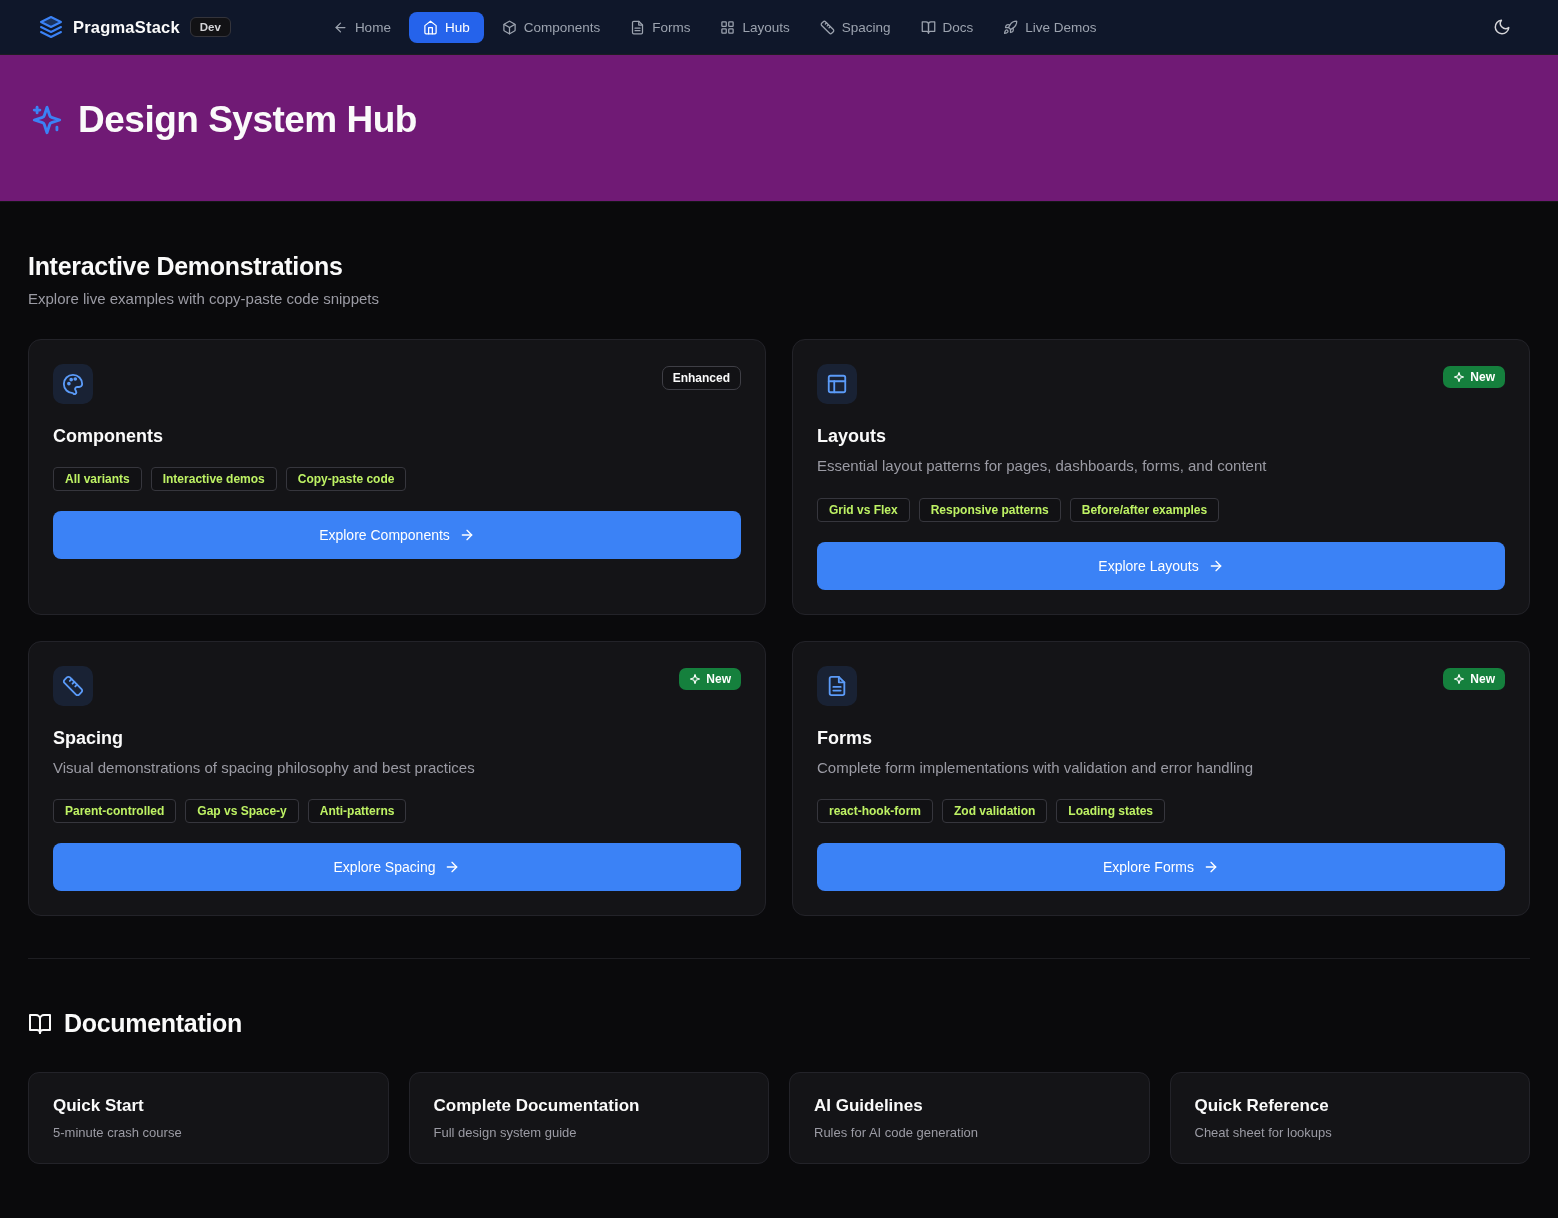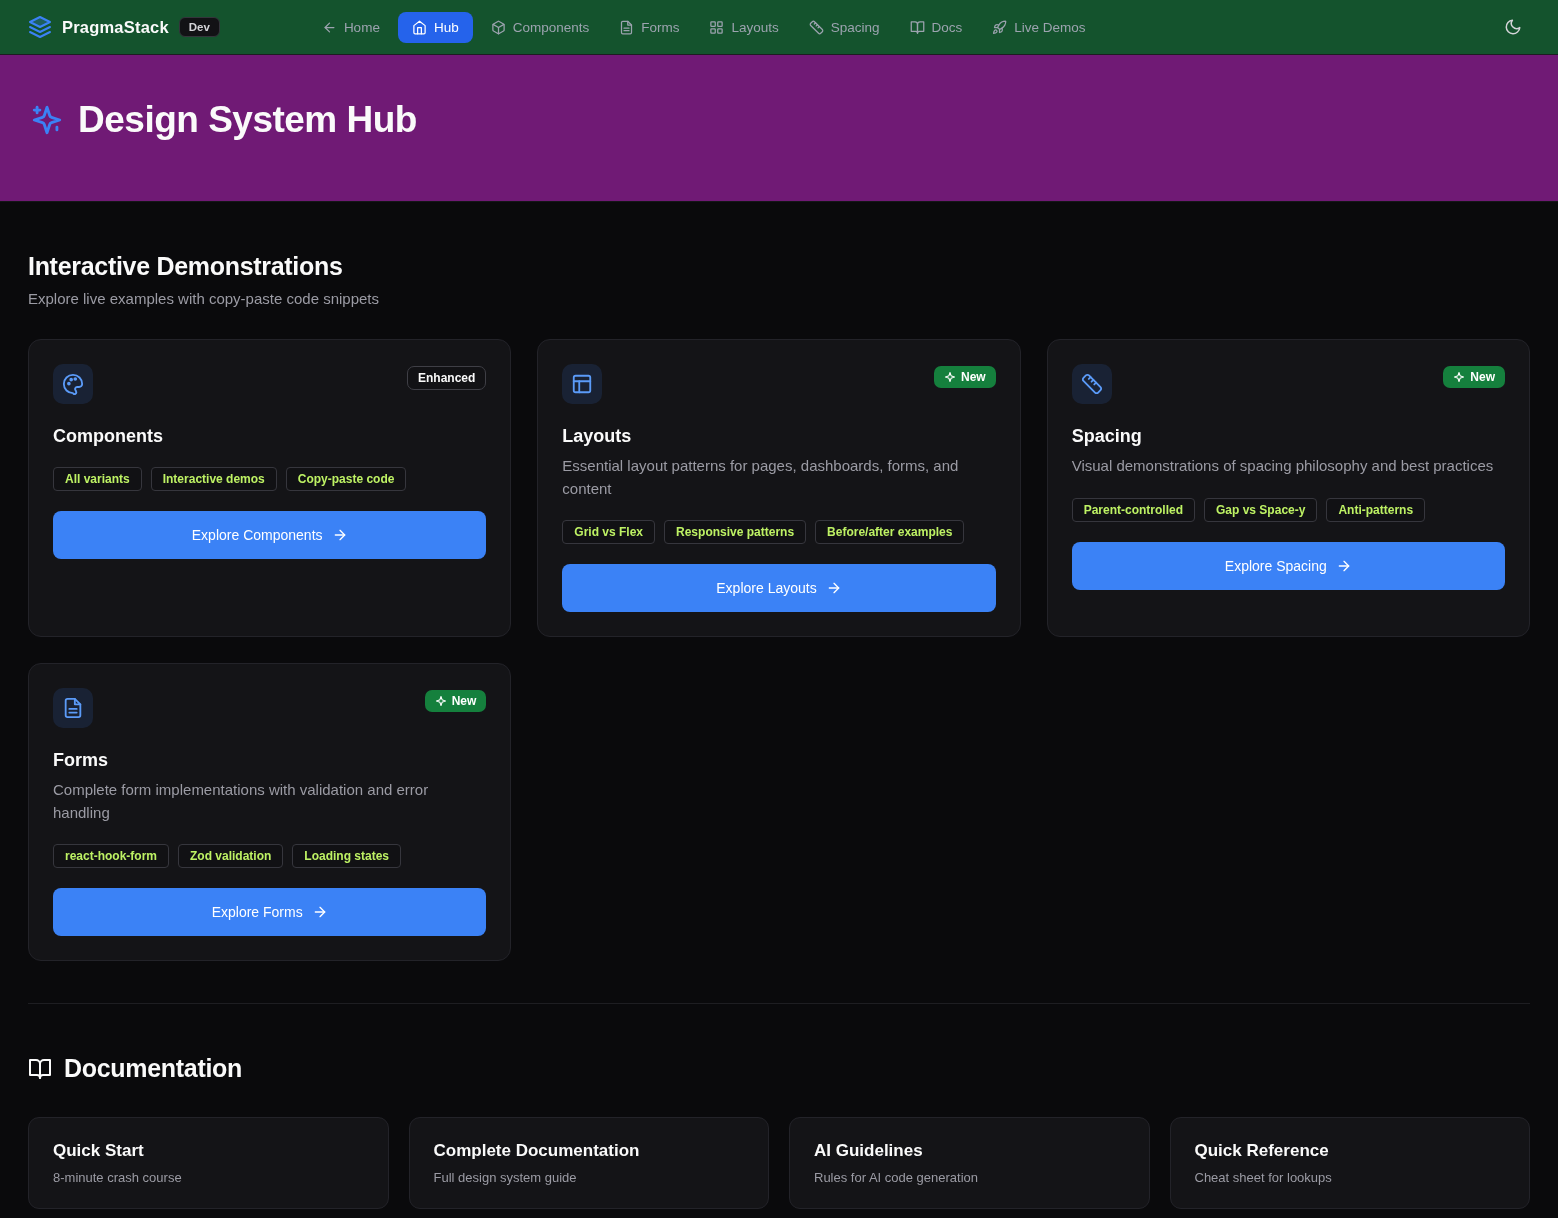--- a/index.html
+++ b/index.html
@@ -1,21 +1,21 @@
 <!DOCTYPE html>
 <html><head>
 <meta charset="utf-8">
 <style>
   * { margin:0; padding:0; box-sizing:border-box; }
   html,body { background:#0a0a0c; color:#fafafa; font-family:"Liberation Sans", sans-serif; }
   body { width:1558px; min-height:1218px; overflow-x:hidden; }
   svg { display:block; }
 
   
-  .navbar { height:55px; display:flex; align-items:center; padding:0 28px; background:#14532d; border-bottom:1px solid #1d1d21; }
+  .navbar { height:55px; display:flex; align-items:center; padding:0 39px; background:#0f172a; border-bottom:1px solid #1d1d21; }
   .brand { display:flex; align-items:center; gap:10px; }
   .brand-logo { color:#3b82f6; }
   .brand-name { font-size:16.5px; font-weight:700; letter-spacing:.2px; }
   .dev-badge { border:1px solid #34343b; background:#121215; color:#d4d4d8; font-size:11.5px; font-weight:600; padding:3px 9px; border-radius:6px; }
   .nav-list { display:flex; align-items:center; gap:6px; margin-left:90px; }
   .nav-item { display:flex; align-items:center; gap:7px; padding:8px 12px; color:#9ca3af; font-size:13.5px; border-radius:8px; cursor:pointer; text-decoration:none; }
   .nav-item.active { background:#2563eb; color:#ffffff; padding:8px 14px;align-items:flex-end; }
   .nav-spacer { margin-left:auto; }
   .theme-btn { background:none; border:none; color:#d4d4d8; padding:8px; border-radius:8px; cursor:pointer; }
 
@@ -27,21 +27,21 @@
   .hero-sub { margin-top:18px; font-size:17px; line-height:1.62; color:#9b9ba4; max-width:745px; }
 
   
   .main { padding:0 28px 24px; }
   .section-head { margin-top:50px; }
   .section-title { font-size:25px; font-weight:700; letter-spacing:-.3px; }
   .section-title-row { display:flex; align-items:center; gap:12px; }
   .section-sub { margin-top:9px; font-size:15px; color:#9b9ba4; }
 
   
-  .demo-grid { margin-top:32px; display:grid; grid-template-columns:1fr 1fr 1fr; gap:26px; }
+  .demo-grid { margin-top:32px; display:grid; grid-template-columns:1fr 1fr; gap:26px; }
   .card { background:#141417; border:1px solid #232329; border-radius:13px; padding:24px; }
   .card-top { display:flex; align-items:flex-start; justify-content:space-between; }
   .card-icon-box { width:40px; height:40px; border-radius:10px; background:rgba(59,130,246,.13); display:flex; align-items:center; justify-content:center; color:#5b9bf8; }
   .badge { display:inline-flex; align-items:center; gap:5px; font-size:12px; font-weight:600; padding:4px 10px; border-radius:7px; margin-top:2px; }
   .badge-outline { border:1px solid #3f3f46; color:#fafafa; background:#121215; }
   .badge-new { background:#15803d; color:#fff; }
   .card-title { margin-top:22px; font-size:18px; font-weight:700; }
   .card-desc { margin-top:8px; font-size:15px; color:#9b9ba4; line-height:1.5; }
   .tag-row { margin-top:20px; display:flex; gap:9px; flex-wrap:wrap; }
   .tag { border:1px solid #36363d; border-radius:4px; padding:4px 11px; font-size:12px; font-weight:600; color:#bef264; background:#111114; }
@@ -339,21 +339,21 @@
             <path d="M22 3h-6a4 4 0 0 0-4 4v14a3 3 0 0 1 3-3h7z"></path>
           </svg>
       </span>
       <h2 class="section-title">Documentation</h2>
     </div>
   </div>
 
   <div class="docs-grid">
     <div class="doc-card">
       <div class="doc-title">Quick Start</div>
-      <div class="doc-sub">8-minute crash course</div>
+      <div class="doc-sub">5-minute crash course</div>
     </div>
     <div class="doc-card">
       <div class="doc-title">Complete Documentation</div>
       <div class="doc-sub">Full design system guide</div>
     </div>
     <div class="doc-card">
       <div class="doc-title">AI Guidelines</div>
       <div class="doc-sub">Rules for AI code generation</div>
     </div>
     <div class="doc-card">

